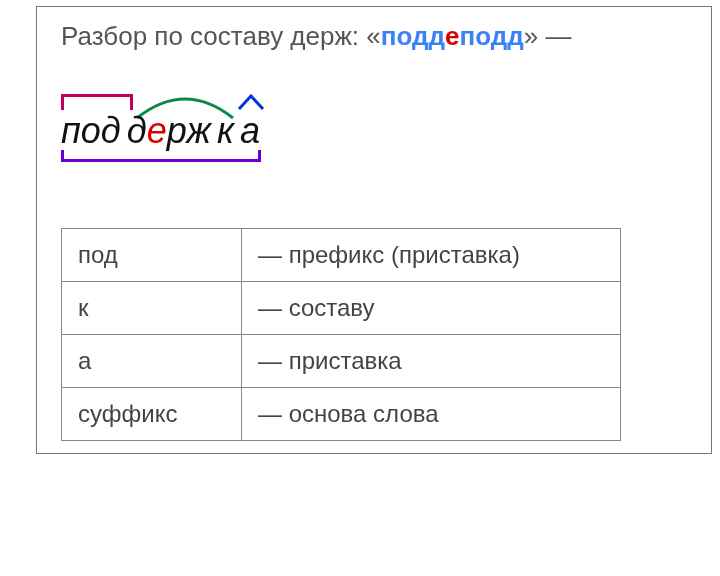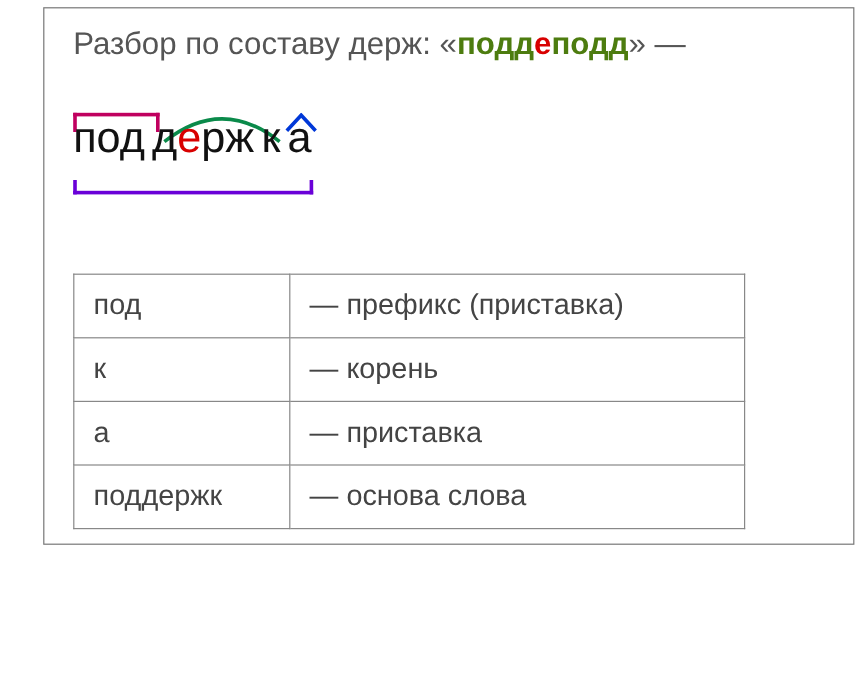--- a/index.html
+++ b/index.html
@@ -17,36 +17,37 @@
     margin: 6px 8px 0 36px;
     padding: 12px 20px 12px 24px;
     background: #fff;
   }
   .title-line {
     font-size: 26px;
     color: #555;
     line-height: 1.35;
     margin-bottom: 34px;
   }
-  .title-line .bold { font-weight: 700; color:#4d7c0f; }
+  .title-line .bold { font-weight: 700; color:#3b82f6; }
   .title-line .red { color: #d80000; }
 
   
   .diagram {
     position: relative;
     height: 80px;
     margin-bottom: 60px;
   }
   .diagram .word {
     position: absolute;
     left: 0;
-    top: 6px;
+    top: 22px;
     font-size: 36px;
     color: #111;
     letter-spacing: 0px;
+    font-style: italic;
   }
   .diagram .word .red { color: #d80000; }
   .diagram .word .sp { display:inline-block; width:6px; }
 
   
   .prefix-mark {
     position: absolute;
     top: 6px;
     left: 0px;
     width: 72px;
@@ -125,26 +126,26 @@
   </div>
 
   <table class="tbl">
     <tbody>
         <tr>
       <td class="c1">под</td>
       <td class="c2">— префикс (приставка)</td>
     </tr>
     <tr>
       <td class="c1">к</td>
-      <td class="c2">— корень</td>
+      <td class="c2">— составу</td>
     </tr>
     <tr>
       <td class="c1">а</td>
       <td class="c2">— приставка</td>
     </tr>
     <tr>
-      <td class="c1">поддержк</td>
+      <td class="c1">суффикс</td>
       <td class="c2">— основа слова</td>
     </tr>
   </tbody>
     </table>
 
 </div>
 
 </body></html>

